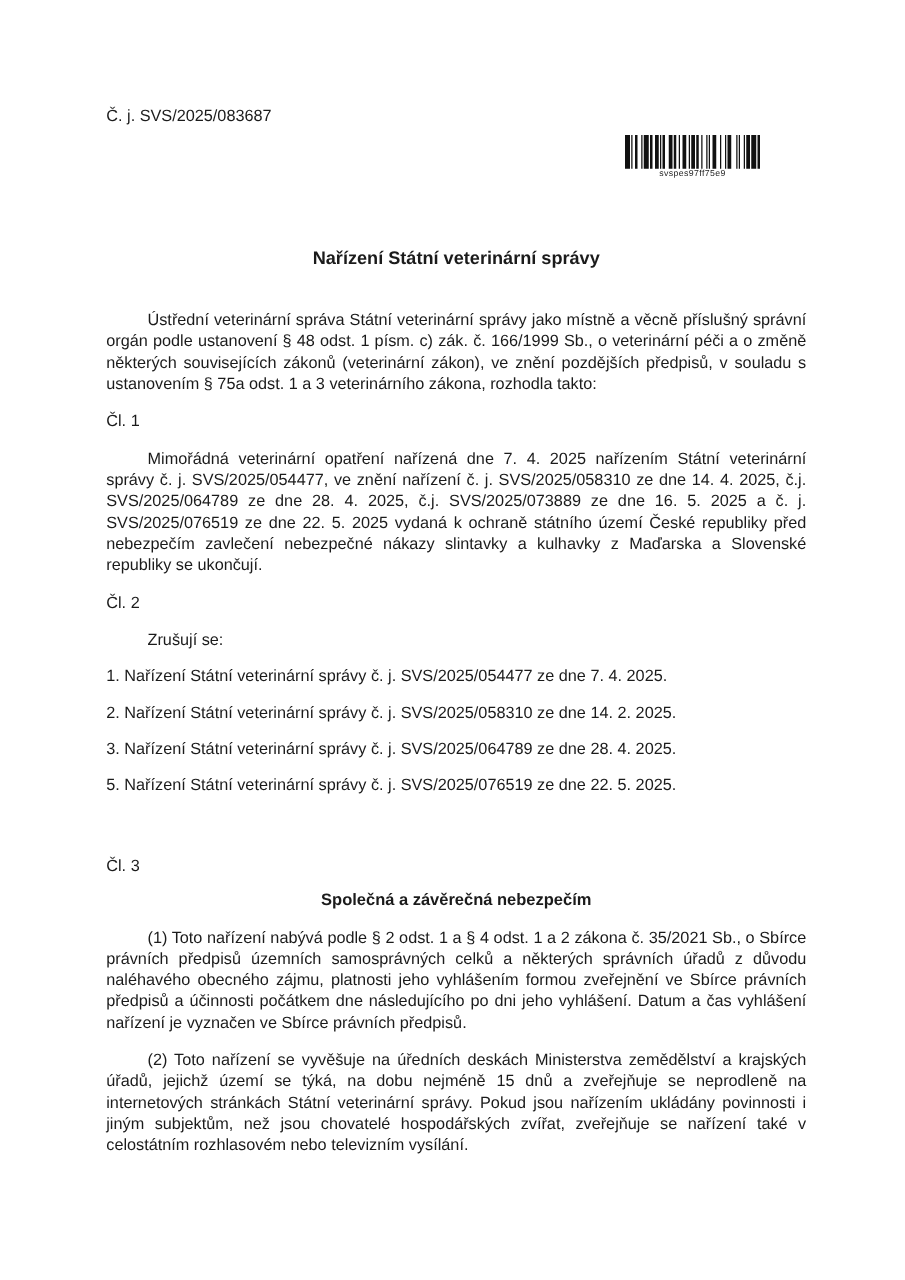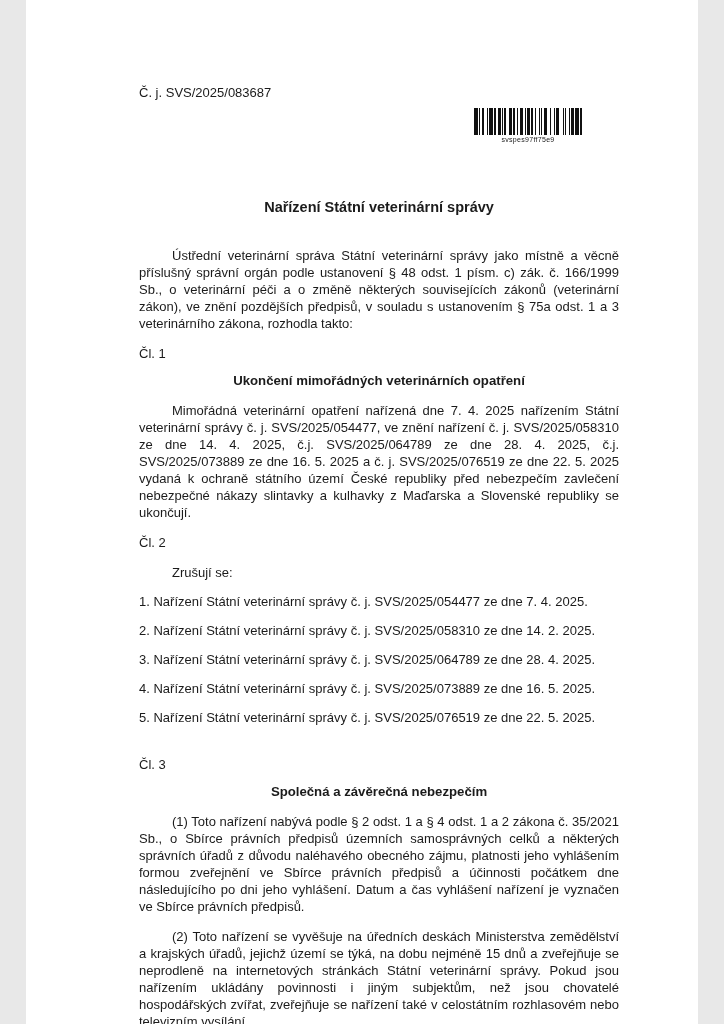--- a/index.html
+++ b/index.html
@@ -1,28 +1,27 @@
 <!DOCTYPE html>
 <html lang="cs"><head>
 <meta charset="utf-8">
 <style>
   html, body { margin: 0; padding: 0; background: #e8e8e8; }
   .page {
     position: relative;
-    width: 672px;
+    width: 724px;
     height: 1024px;
     margin: 0 auto;
     background: #ffffff;
     font-family: "Liberation Sans", "DejaVu Sans", sans-serif;
     font-size: 13px;
     line-height: 17px;
     color: #1b1b1b;
     overflow: hidden;
     box-sizing: border-box;
-    padding-left: 28px;
   }
   .content {
     padding: 84px 79px 0 85px;
   }
   .ref-number {
     font-size: 13px;
   }
   .barcode-wrap {
     position: absolute;
     top: 108px;
@@ -52,21 +51,21 @@
   }
   .intro {
     margin-top: 31px;
     text-align: justify;
     text-indent: 33px;
   }
   .art-number {
     margin-top: 13px;
   }
   .art-number.spaced {
-    margin-top: 30px;
+    margin-top: 48px;
   }
   .art-heading {
     margin-top: 10px;
     text-align: center;
     font-weight: bold;
     font-size: 13.2px;
   }
   .art-body {
     margin-top: 13px;
     text-align: justify;
@@ -155,30 +154,28 @@
 
   <div class="content">
 
     <p class="ref-number">Č. j. SVS/2025/083687</p>
 
     <p class="doc-title">Nařízení Státní veterinární správy</p>
 
     <p class="intro">Ústřední veterinární správa Státní veterinární správy jako místně a věcně příslušný správní orgán podle ustanovení § 48 odst. 1 písm. c) zák. č. 166/1999 Sb., o veterinární péči a o změně některých souvisejících zákonů (veterinární zákon), ve znění pozdějších předpisů, v souladu s ustanovením § 75a odst. 1 a 3 veterinárního zákona, rozhodla takto:</p>
 
     <p class="art-number">Čl. 1</p>
-    <p class="art-heading">Ukončení mimořádných veterinárních opatření</p>
     <p class="art-body">Mimořádná veterinární opatření nařízená dne 7. 4. 2025 nařízením Státní veterinární správy č. j. SVS/2025/054477, ve znění nařízení č. j. SVS/2025/058310 ze dne 14. 4. 2025, č.j. SVS/2025/064789 ze dne 28. 4. 2025, č.j. SVS/2025/073889 ze dne 16. 5. 2025 a č. j. SVS/2025/076519 ze dne 22. 5. 2025 vydaná k ochraně státního území České republiky před nebezpečím zavlečení nebezpečné nákazy slintavky a kulhavky z Maďarska a Slovenské republiky se ukončují.</p>
 
     <p class="art-number">Čl. 2</p>
     <p class="art-lead">Zrušují se:</p>
     <div class="revocation-list">
       <p class="list-item">1. Nařízení Státní veterinární správy č. j. SVS/2025/054477 ze dne 7. 4. 2025.</p>
       <p class="list-item">2. Nařízení Státní veterinární správy č. j. SVS/2025/058310 ze dne 14. 2. 2025.</p>
       <p class="list-item">3. Nařízení Státní veterinární správy č. j. SVS/2025/064789 ze dne 28. 4. 2025.</p>
-      <p class="list-item">4. Nařízení Státní veterinární správy č. j. SVS/2025/073889 ze dne 16. 5. 2025.</p>
       <p class="list-item">5. Nařízení Státní veterinární správy č. j. SVS/2025/076519 ze dne 22. 5. 2025.</p>
     </div>
 
     <p class="art-number spaced">Čl. 3</p>
     <p class="art-heading">Společná a závěrečná nebezpečím</p>
     <p class="art-body">(1) Toto nařízení nabývá podle § 2 odst. 1 a § 4 odst. 1 a 2 zákona č. 35/2021 Sb., o Sbírce právních předpisů územních samosprávných celků a některých správních úřadů z důvodu naléhavého obecného zájmu, platnosti jeho vyhlášením formou zveřejnění ve Sbírce právních předpisů a účinnosti počátkem dne následujícího po dni jeho vyhlášení. Datum a čas vyhlášení nařízení je vyznačen ve Sbírce právních předpisů.</p>
     <p class="art-body">(2) Toto nařízení se vyvěšuje na úředních deskách Ministerstva zemědělství a krajských úřadů, jejichž území se týká, na dobu nejméně 15 dnů a zveřejňuje se neprodleně na internetových stránkách Státní veterinární správy. Pokud jsou nařízením ukládány povinnosti i jiným subjektům, než jsou chovatelé hospodářských zvířat, zveřejňuje se nařízení také v celostátním rozhlasovém nebo televizním vysílání.</p>
 
   </div>
 </div>

